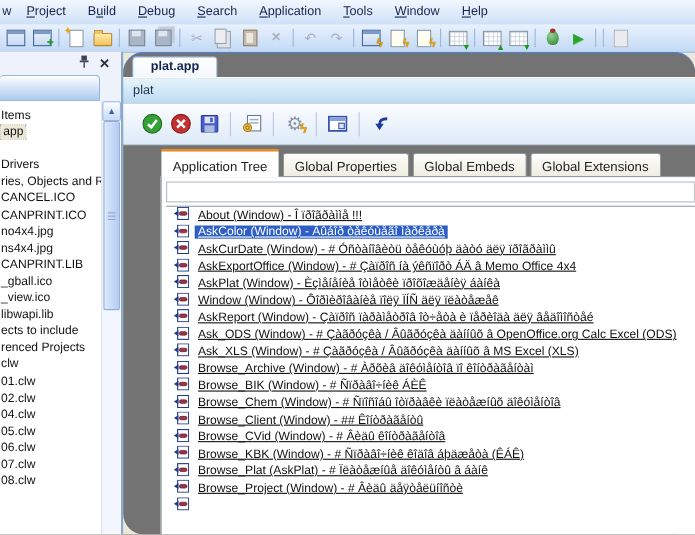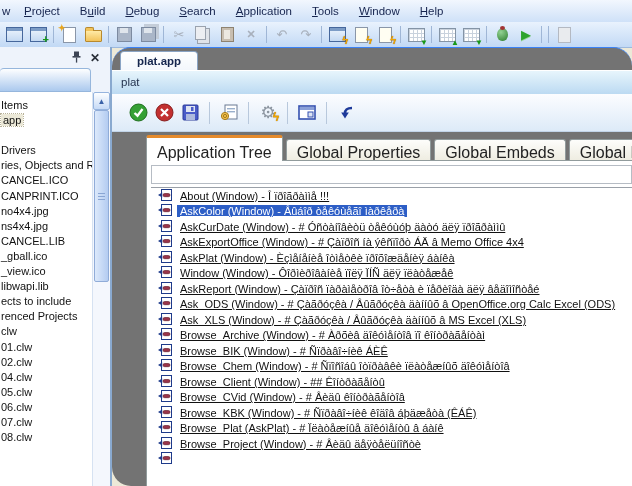--- a/index.html
+++ b/index.html
@@ -74,21 +74,21 @@
   .plat-bar{height:23px;background:linear-gradient(#e7f5fc,#bcdaf2);border-top:1px solid #fff;
     line-height:23px;padding-left:9px;color:#24324e;font-size:11.5px;}
   .doc-toolbar{height:37px;background:linear-gradient(#fcfdff,#ddeaf8);border-bottom:1px solid #c2d4e8;
     display:flex;align-items:center;padding-left:13px;}
   .dsep{width:1px;height:22px;background:#b8c8dc;margin:0 6px;}
   .di{width:26px;height:26px;display:flex;align-items:center;justify-content:center;position:relative;}
   .gear{font-size:17px;color:#8b949f;line-height:1;}
   .bolt2{position:absolute;right:2px;bottom:2px;color:#f0a400;font-size:12px;font-weight:bold;text-shadow:0 0 1px #7a5200;}
 
   .tab-strip2{position:absolute;top:83px;left:34px;right:0;height:30px;display:flex;align-items:flex-end;}
-  .tab2{box-sizing:border-box;height:22px;padding:4px 10px 0 10px;margin-right:3px;font-size:16px;color:#222;
+  .tab2{box-sizing:border-box;height:22px;padding:4px 10px 0 10px;margin-right:3px;font-size:12px;color:#222;
     background:linear-gradient(#fdfdfb,#eeece0);border:1px solid #919b9c;border-bottom:none;border-radius:3px 3px 0 0;white-space:nowrap;}
   .tab2.active{height:26px;padding-top:6px;background:#fff;border-top:3px solid #e68b2c;position:relative;z-index:3;}
 
   .content{position:absolute;top:112px;left:34px;right:0;bottom:-2px;background:#fff;
     border:1px solid #919b9c;border-right:none;border-bottom:none;z-index:2;}
   .blank-row{position:absolute;top:4px;left:4px;right:0;height:17px;background:#fff;border:1px solid #b6bcc4;}
   .rows{position:absolute;top:26px;left:4px;right:0;bottom:0;border-top:1px solid #9aa0a8;overflow:hidden;}
   .prow{height:15.5px;display:flex;align-items:center;padding-left:7px;white-space:nowrap;overflow:hidden;font-size:11px;}
   .prow svg{flex:none;margin-right:5px;}
   .prow .ptxt{padding:0 3px;text-decoration:underline;}
@@ -210,21 +210,21 @@
     <div class="sb-tree">
         <div class="sb-item"><span>Items</span></div>
         <div class="sb-item"><span class="sel">app</span></div>
         <div class="sb-spacer"></div>
         <div class="sb-item"><span>Drivers</span></div>
         <div class="sb-item"><span>ries, Objects and R</span></div>
         <div class="sb-item"><span>CANCEL.ICO</span></div>
         <div class="sb-item"><span>CANPRINT.ICO</span></div>
         <div class="sb-item"><span>no4x4.jpg</span></div>
         <div class="sb-item"><span>ns4x4.jpg</span></div>
-        <div class="sb-item"><span>CANCEL.LIB</span></div>
+        <div class="sb-item"><span>CANPRINT.LIB</span></div>
         <div class="sb-item"><span>_gball.ico</span></div>
         <div class="sb-item"><span>_view.ico</span></div>
         <div class="sb-item"><span>libwapi.lib</span></div>
         <div class="sb-item"><span>ects to include</span></div>
         <div class="sb-item"><span>renced Projects</span></div>
         <div class="sb-item"><span>clw</span></div>
         <div class="sb-item"><span>01.clw</span></div>
         <div class="sb-item"><span>02.clw</span></div>
         <div class="sb-item"><span>04.clw</span></div>
         <div class="sb-item"><span>05.clw</span></div>

